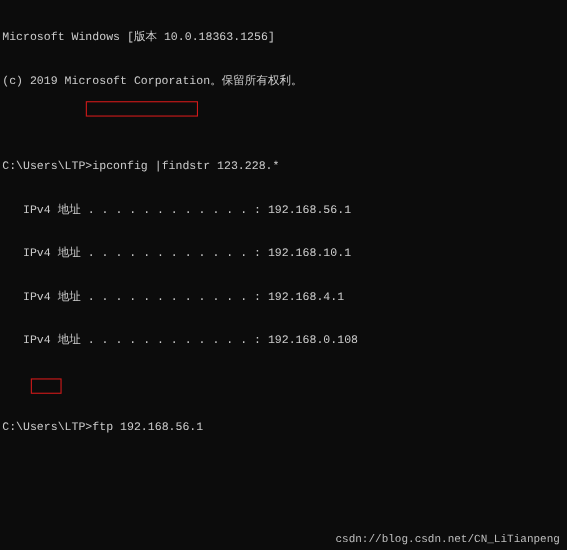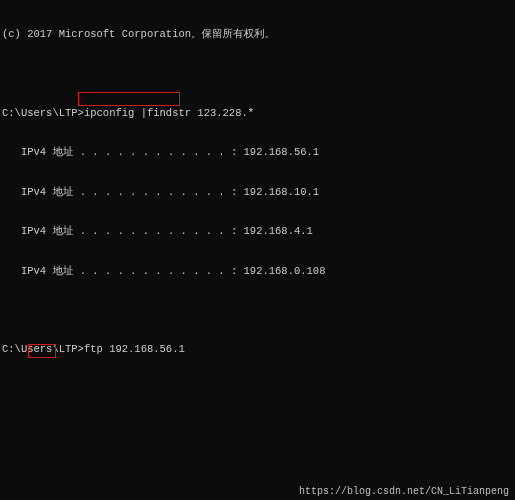--- a/index.html
+++ b/index.html
@@ -37,21 +37,22 @@
     right: 6px;
     bottom: 2px;
     color: #bfbfbf;
     font-size: 10px;
   }
 </style>
 </head>
 <body>
 
 <div class="terminal">
-  <span class="line">(c) 2017 Microsoft Corporation。保留所有权利。</span>
+  <span class="line">Microsoft Windows [版本 10.0.18363.1256]</span>
+  <span class="line">(c) 2019 Microsoft Corporation。保留所有权利。</span>
   <span class="line"></span>
   <span class="line"><span class="prompt">C:\Users\LTP&gt;</span><span class="cmd">ipconfig |findstr 123.228.*</span></span>
   <span class="line">   IPv4 地址 . . . . . . . . . . . . : 192.168.56.1</span>
   <span class="line">   IPv4 地址 . . . . . . . . . . . . : 192.168.10.1</span>
   <span class="line">   IPv4 地址 . . . . . . . . . . . . : 192.168.4.1</span>
   <span class="line">   IPv4 地址 . . . . . . . . . . . . : 192.168.0.108</span>
   <span class="line"></span>
   <span class="line"><span class="prompt">C:\Users\LTP&gt;</span><span class="cmd highlight">ftp 192.168.56.1</span></span>
   
   
@@ -81,13 +82,13 @@
   
   
   
   
   
 </div>
 
 <div class="redbox" style="left:78px;top:92px;width:102px;height:14px;"></div>
 <div class="redbox" style="left:28px;top:344px;width:28px;height:14px;"></div>
 
-<div class="footer">https://blog.csdn.net/CN_LiTianpeng</div>
+<div class="footer">csdn://blog.csdn.net/CN_LiTianpeng</div>
 
 </body></html>

